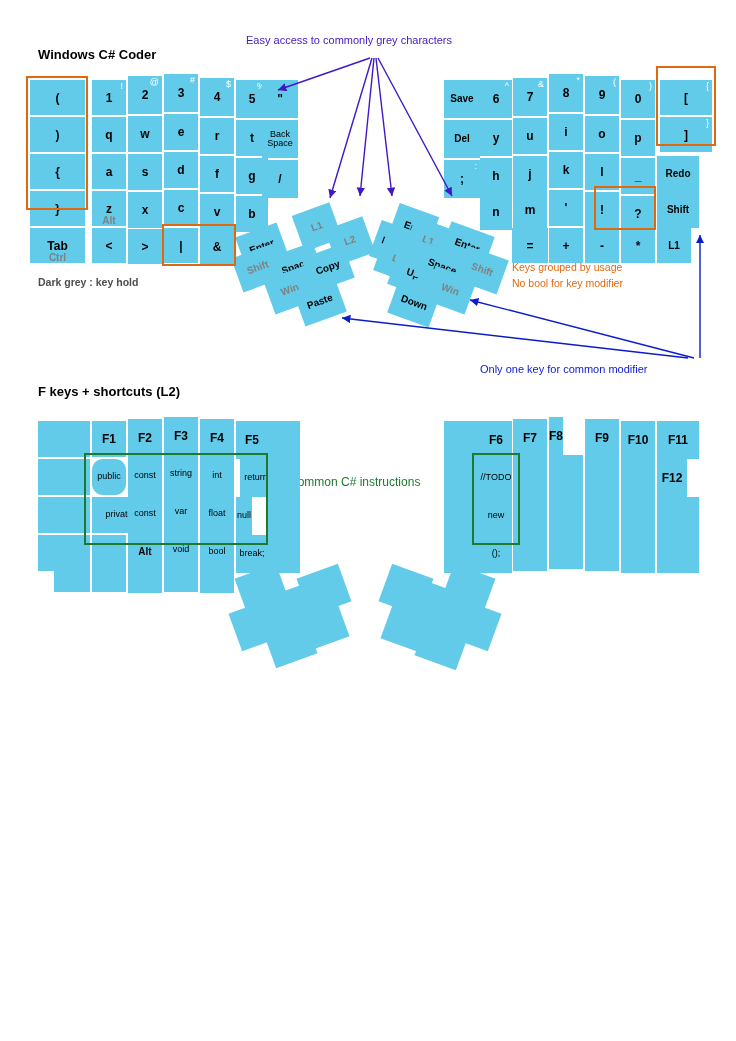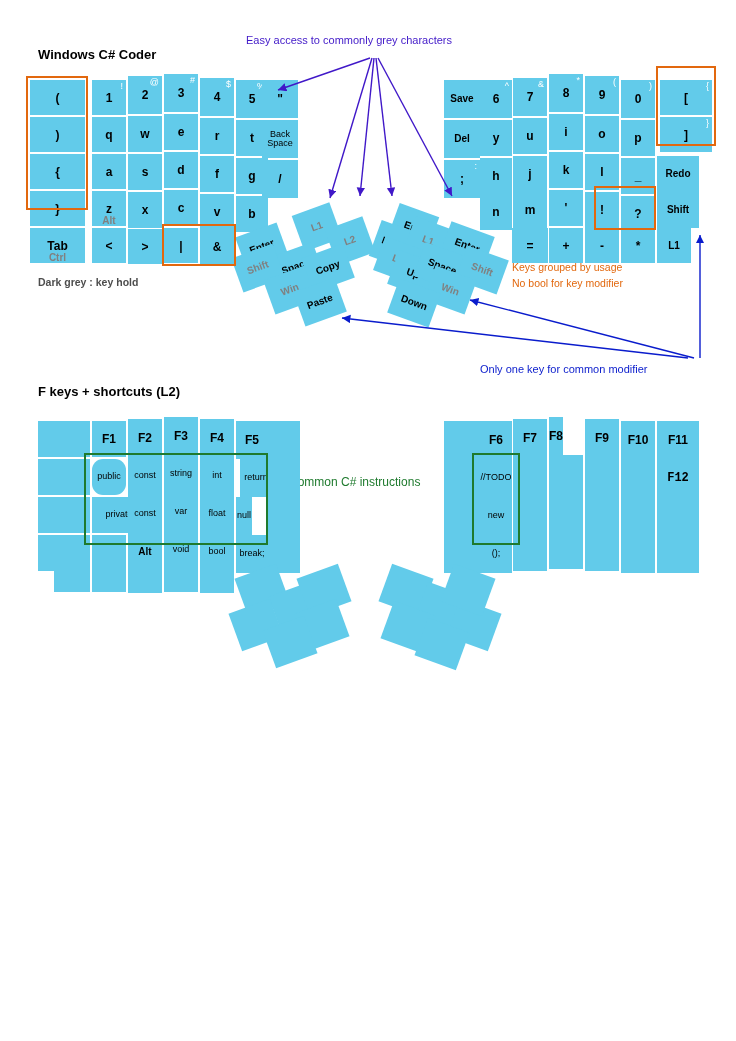--- a/index.html
+++ b/index.html
@@ -512,21 +512,21 @@
     </div>
 
   <div class="key" style="left:444px; top:459px; width:36px; height:38px;"></div>
   <div class="key" style="left:480px; top:459px; width:32px; height:38px;">
       <span class="lbl tiny">//TODO</span>
     </div>
   <div class="key" style="left:513px; top:457px; width:34px; height:38px;"></div>
   <div class="key" style="left:549px; top:455px; width:34px; height:38px;"></div>
   <div class="key" style="left:585px; top:457px; width:34px; height:38px;"></div>
   <div class="key" style="left:621px; top:459px; width:34px; height:38px;"></div>
-  <div class="key" style="left:657px; top:459px; width:42px; height:38px;font-family:Liberation Mono, monospace;">
+  <div class="key" style="left:657px; top:459px; width:30px; height:38px;">
       <span class="lbl">F12</span>
     </div>
 
   <div class="key" style="left:444px; top:497px; width:36px; height:38px;"></div>
   <div class="key" style="left:480px; top:497px; width:32px; height:38px;">
       <span class="lbl tiny">new</span>
     </div>
   <div class="key" style="left:513px; top:495px; width:34px; height:38px;"></div>
   <div class="key" style="left:549px; top:493px; width:34px; height:38px;"></div>
   <div class="key" style="left:585px; top:495px; width:34px; height:38px;"></div>

